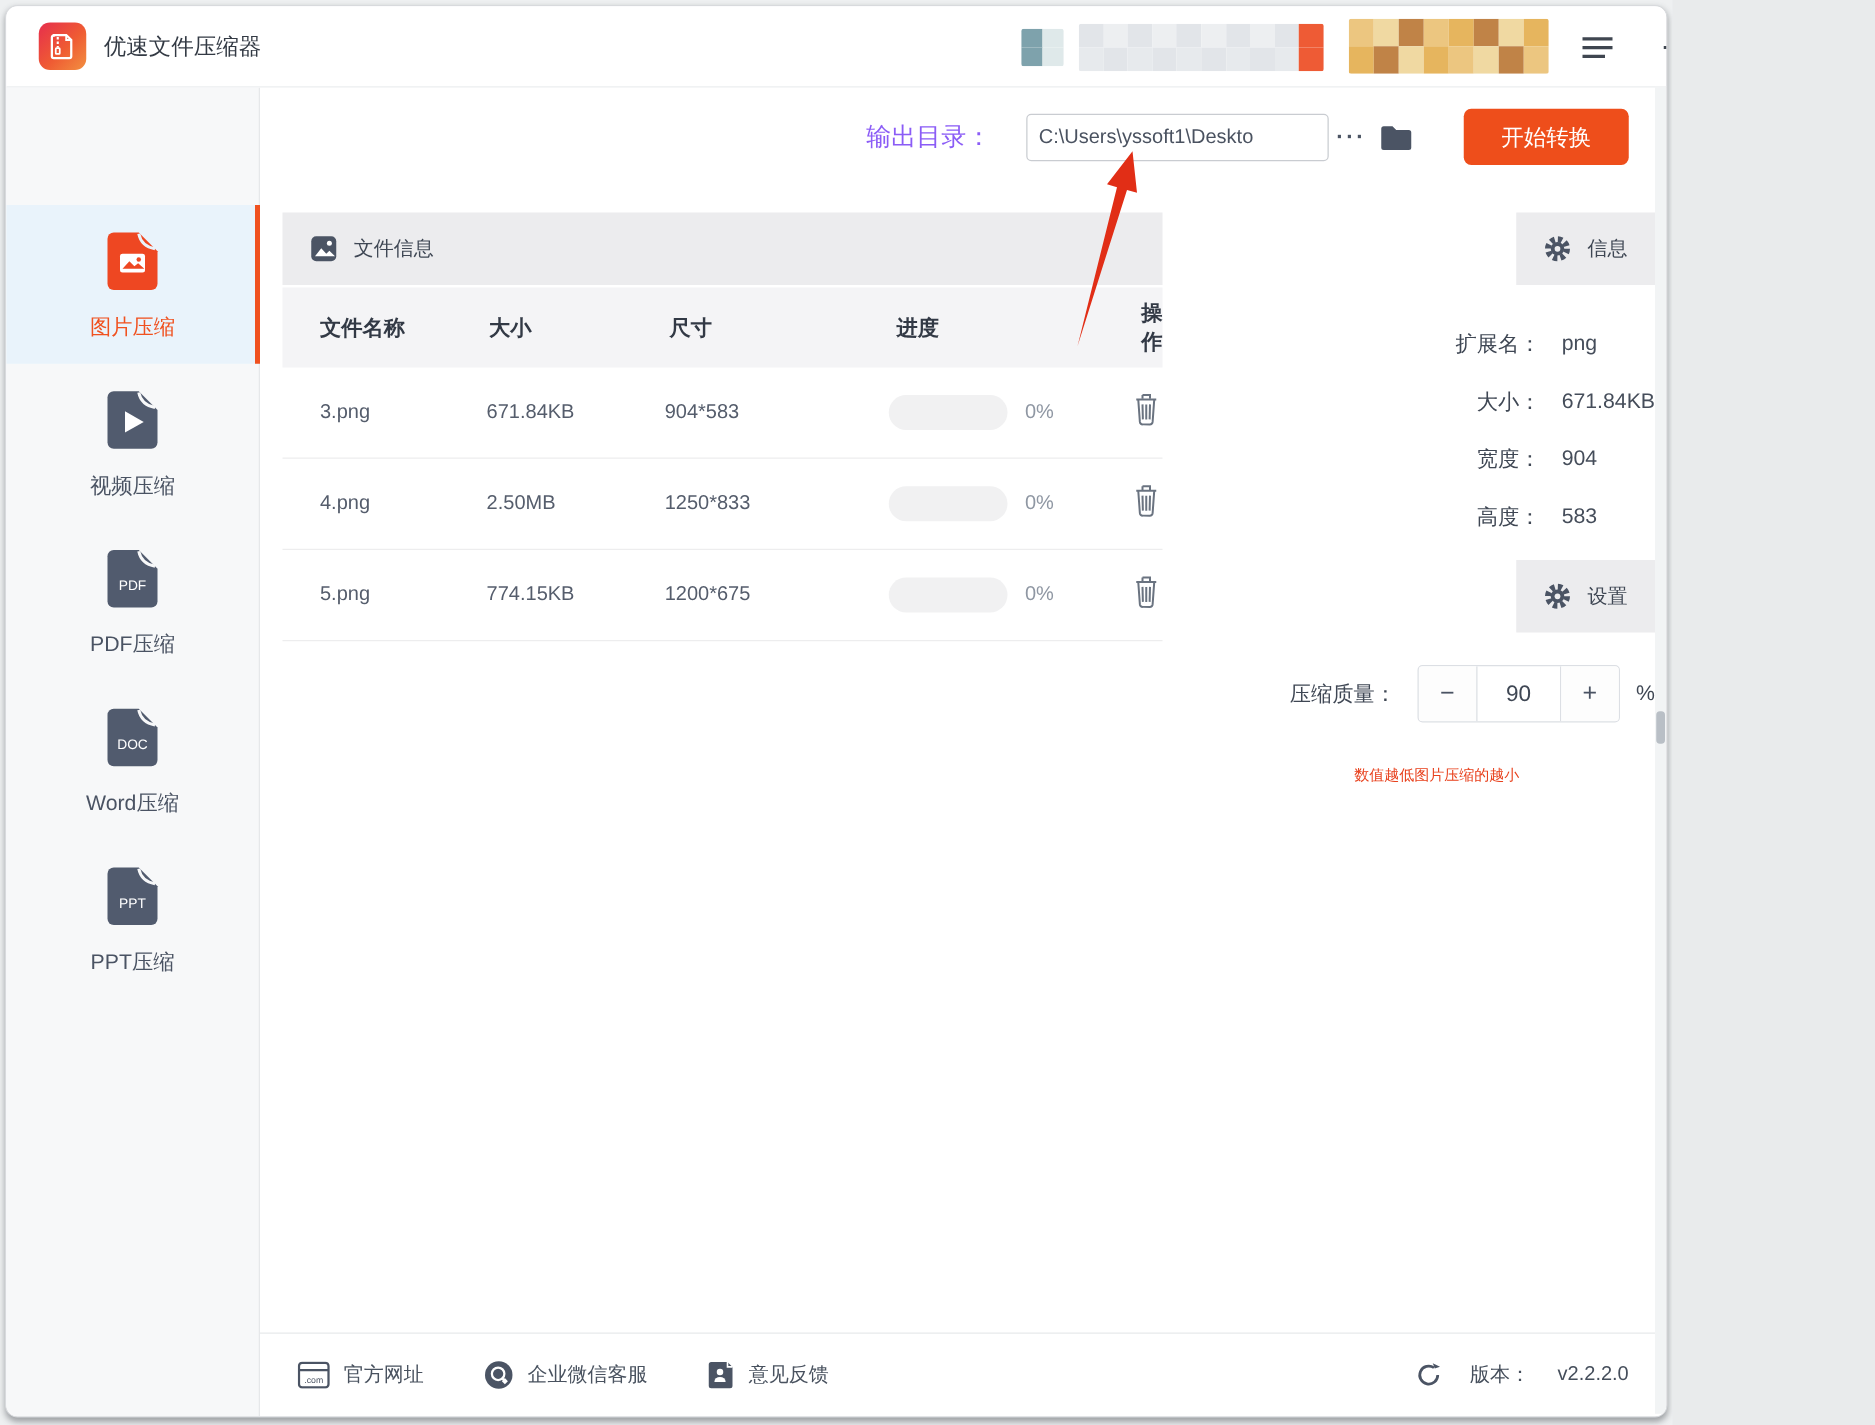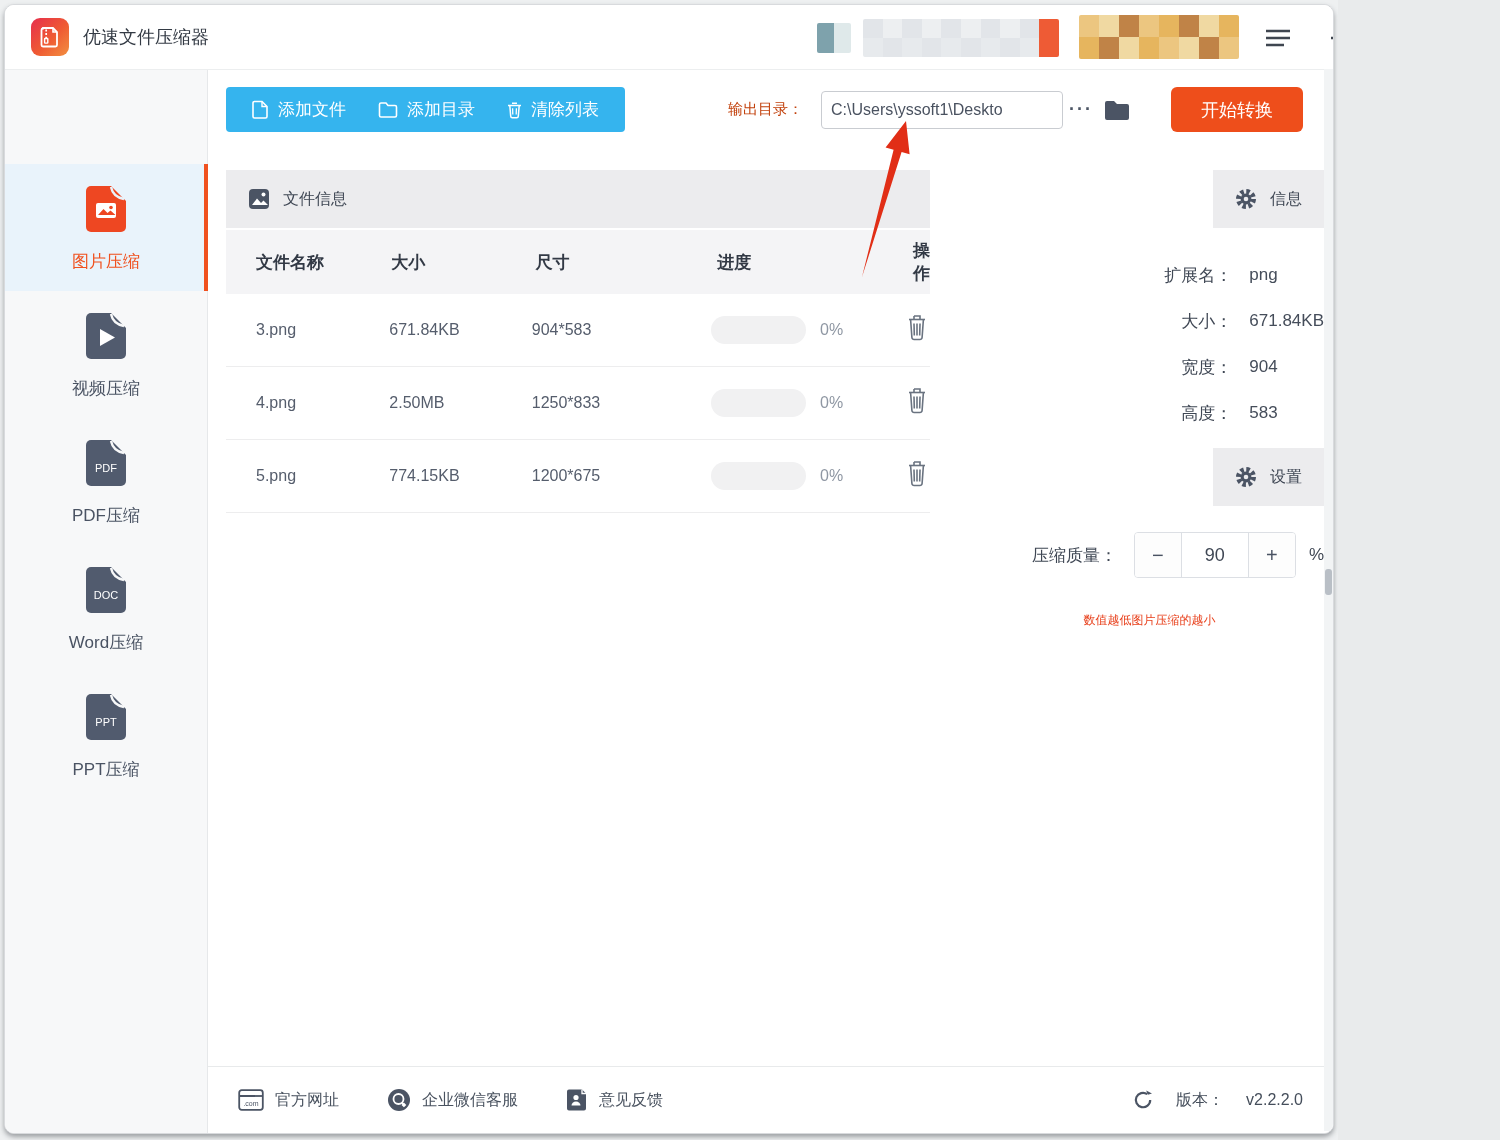--- a/index.html
+++ b/index.html
@@ -28,21 +28,21 @@
     position:relative;cursor:pointer;color:#4a5363;font-size:17px;}
   .side-item.active{background:#e9f3fb;color:#f0511f;}
   .side-item.active::after{content:'';position:absolute;right:-1px;top:0;bottom:0;width:4px;background:#f0511f;}
   .fileicon{width:52px;height:52px;}
   
   .main{flex:1;display:flex;flex-direction:column;min-width:0;background:#fff;}
   .toolbar-row{flex:0 0 100px;display:flex;align-items:flex-start;padding:17px 30px 0 18px;box-sizing:border-box;}
   .bluebar{height:45px;background:#35b4ee;border-radius:4px;display:flex;align-items:center;padding:0 10px;}
   .bluebtn{display:flex;align-items:center;gap:9px;color:#fff;font-size:17px;padding:0 16px;height:100%;cursor:pointer;}
   .out-group{margin-left:auto;display:flex;align-items:center;height:45px;}
-  .out-label{font-size:15px;color:#c2410c;margin-right:18px;}
+  .out-label{font-size:20px;color:#8b5cf6;margin-right:28px;}
   .out-input{width:222px;height:36px;border:1px solid #c9ccd1;border-radius:4px;padding:0 9px;font-size:16px;
     color:#4a5260;font-family:inherit;outline:none;white-space:nowrap;overflow:hidden;}
   .dots-btn{width:36px;text-align:center;font-size:18px;font-weight:bold;color:#4c5564;letter-spacing:2px;cursor:pointer;}
   .folder-btn{width:36px;display:flex;justify-content:center;cursor:pointer;}
   .start-btn{margin-left:36px;width:132px;height:45px;background:#ee4e1b;border:none;border-radius:6px;color:#fff;
     font-size:18px;font-family:inherit;cursor:pointer;}
   .content-row{flex:1;display:flex;gap:17px;padding:0 9px 18px 18px;min-height:0;}
   
   .file-panel{flex:1;display:flex;flex-direction:column;min-width:0;}
   .panel-head{flex:0 0 58px;background:#ececee;display:flex;align-items:center;gap:13px;padding:0 22px;
@@ -220,45 +220,20 @@
             <path d="M31 4 q2 10 13 12" fill="none" stroke="#f7f8f9" stroke-width="2.4"></path>
             <text x="26" y="35" text-anchor="middle" font-size="11" fill="#fff" font-family="Liberation Sans, sans-serif">PPT</text>
           </svg>
           <span>PPT压缩</span>
         </div>
       </div>
 
       <div class="main">
 
         <div class="toolbar-row">
-          <div class="bluebar">
-            <div class="bluebtn">
-              <svg width="17" height="19" viewBox="0 0 17 19">
-                <path d="M2 1.5 h8 l5 5 v10 a1.5 1.5 0 0 1 -1.5 1.5 h-11 a1.5 1.5 0 0 1 -1.5 -1.5 v-13.5 a1.5 1.5 0 0 1 1.5 -1.5 Z" fill="none" stroke="#fff" stroke-width="1.6"></path>
-                <path d="M10 1.5 v5 h5" fill="none" stroke="#fff" stroke-width="1.4"></path>
-              </svg>
-              <span>添加文件</span>
-            </div>
-            <div class="bluebtn">
-              <svg width="20" height="17" viewBox="0 0 20 17">
-                <path d="M1.5 3.5 a1.5 1.5 0 0 1 1.5 -1.5 h5 l2 2.5 h7 a1.5 1.5 0 0 1 1.5 1.5 v8.5 a1.5 1.5 0 0 1 -1.5 1.5 h-14 a1.5 1.5 0 0 1 -1.5 -1.5 Z" fill="none" stroke="#fff" stroke-width="1.6"></path>
-              </svg>
-              <span>添加目录</span>
-            </div>
-            <div class="bluebtn">
-              <svg width="15" height="18" viewBox="0 0 15 18">
-                <path d="M5 2.2 h5" stroke="#fff" stroke-width="1.5" fill="none"></path>
-                <path d="M1 4.5 h13" stroke="#fff" stroke-width="1.5" fill="none"></path>
-                <path d="M2.8 4.5 l0.9 10.7 a1.6 1.6 0 0 0 1.6 1.5 h4.4 a1.6 1.6 0 0 0 1.6 -1.5 L12.2 4.5" fill="none" stroke="#fff" stroke-width="1.5"></path>
-                <line x1="5.6" y1="7.2" x2="5.8" y2="13.5" stroke="#fff" stroke-width="1.3"></line>
-                <line x1="9.4" y1="7.2" x2="9.2" y2="13.5" stroke="#fff" stroke-width="1.3"></line>
-              </svg>
-              <span>清除列表</span>
-            </div>
-          </div>
 
           <div class="out-group">
             <span class="out-label">输出目录：</span>
             <input class="out-input" type="text" value="C:\Users\yssoft1\Deskto" style="">
             <div class="dots-btn">···</div>
             <div class="folder-btn">
               <svg width="28" height="24" viewBox="0 0 28 24">
                 <path d="M2 5 a2 2 0 0 1 2 -2 h7 l3 3 h10 a2 2 0 0 1 2 2 v12 a2 2 0 0 1 -2 2 H4 a2 2 0 0 1 -2 -2 Z" fill="#4b5464"></path>
               </svg>
             </div>

